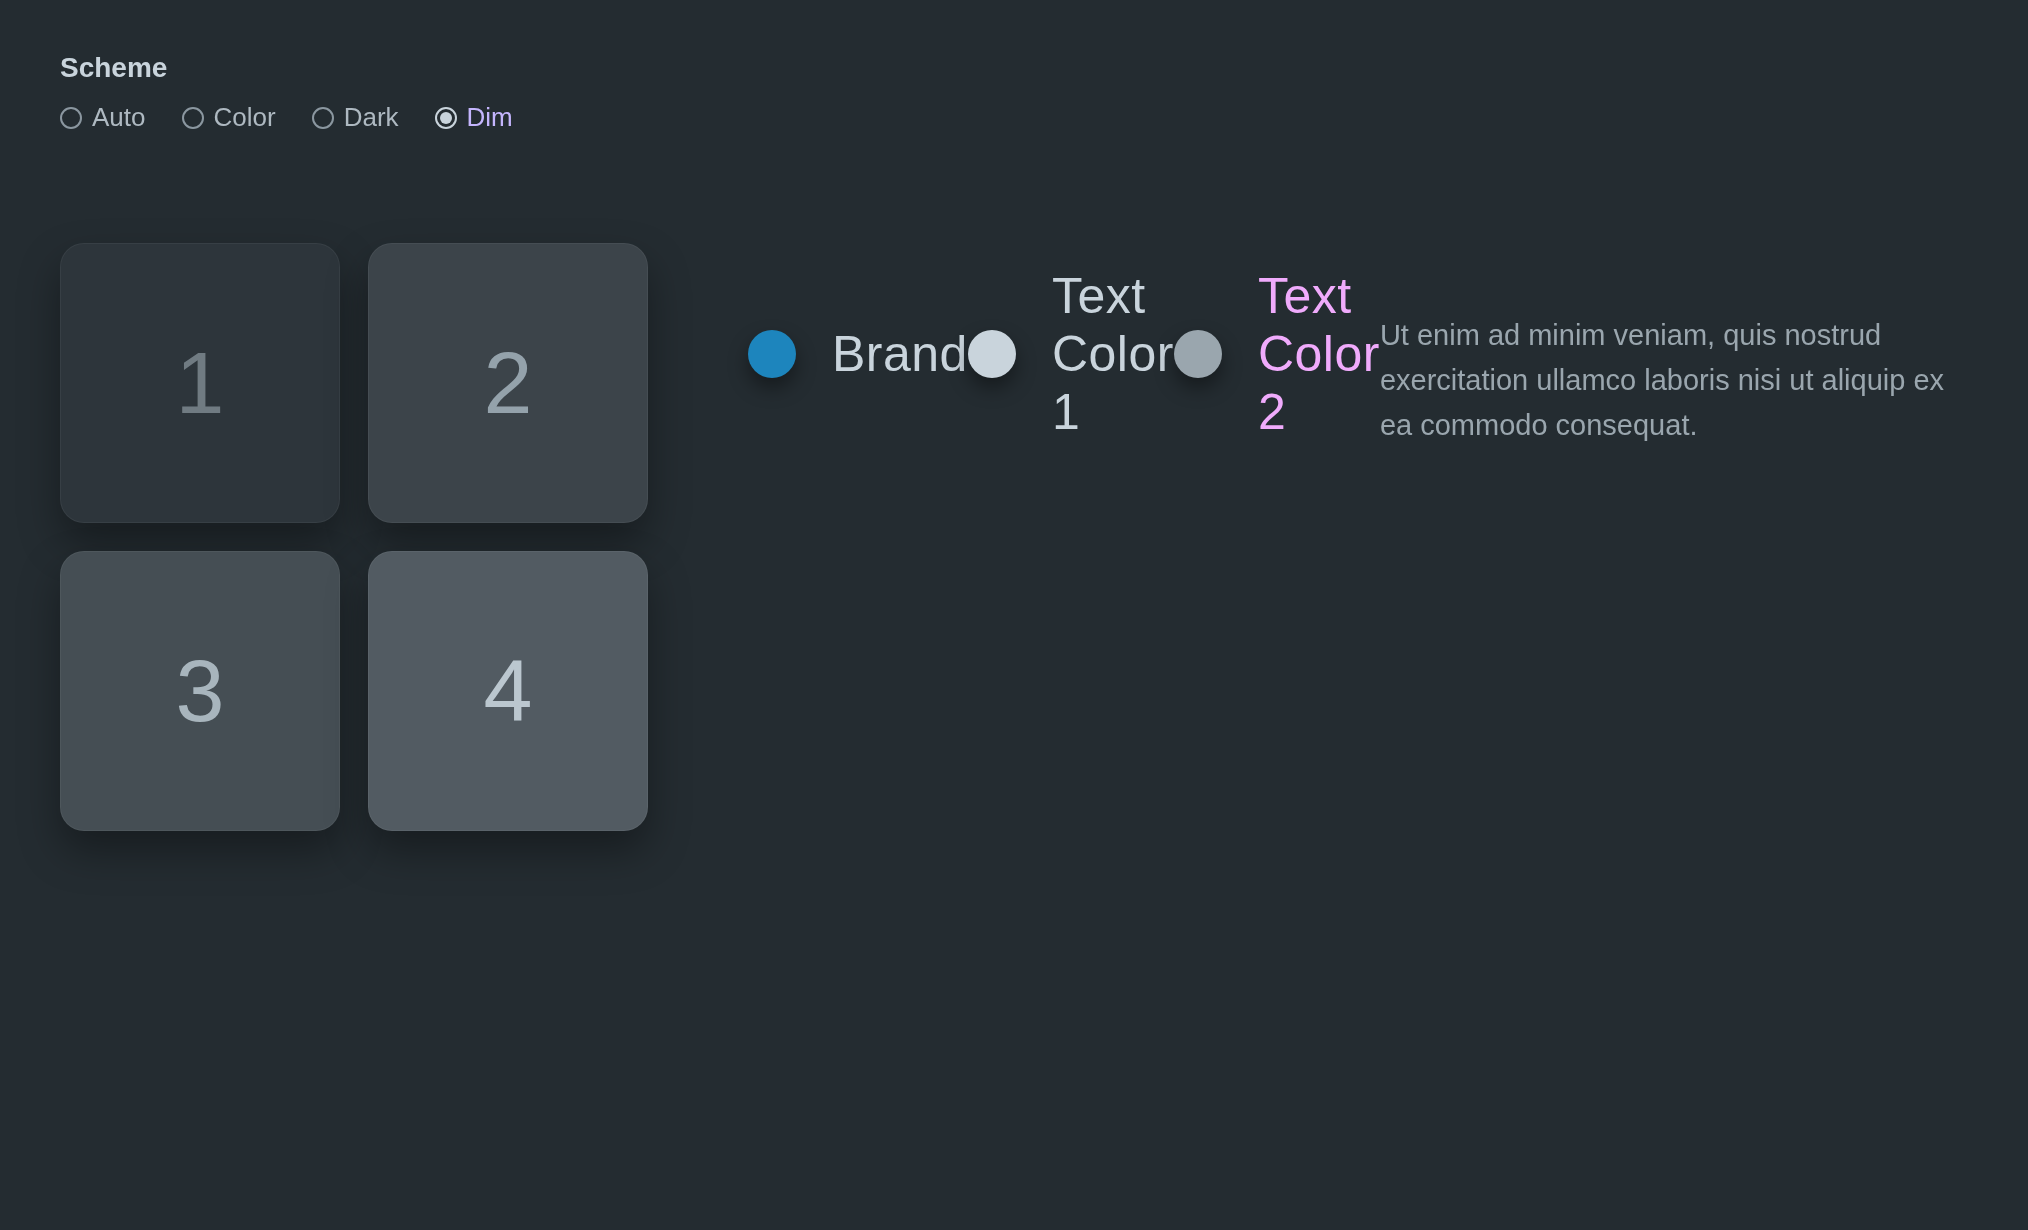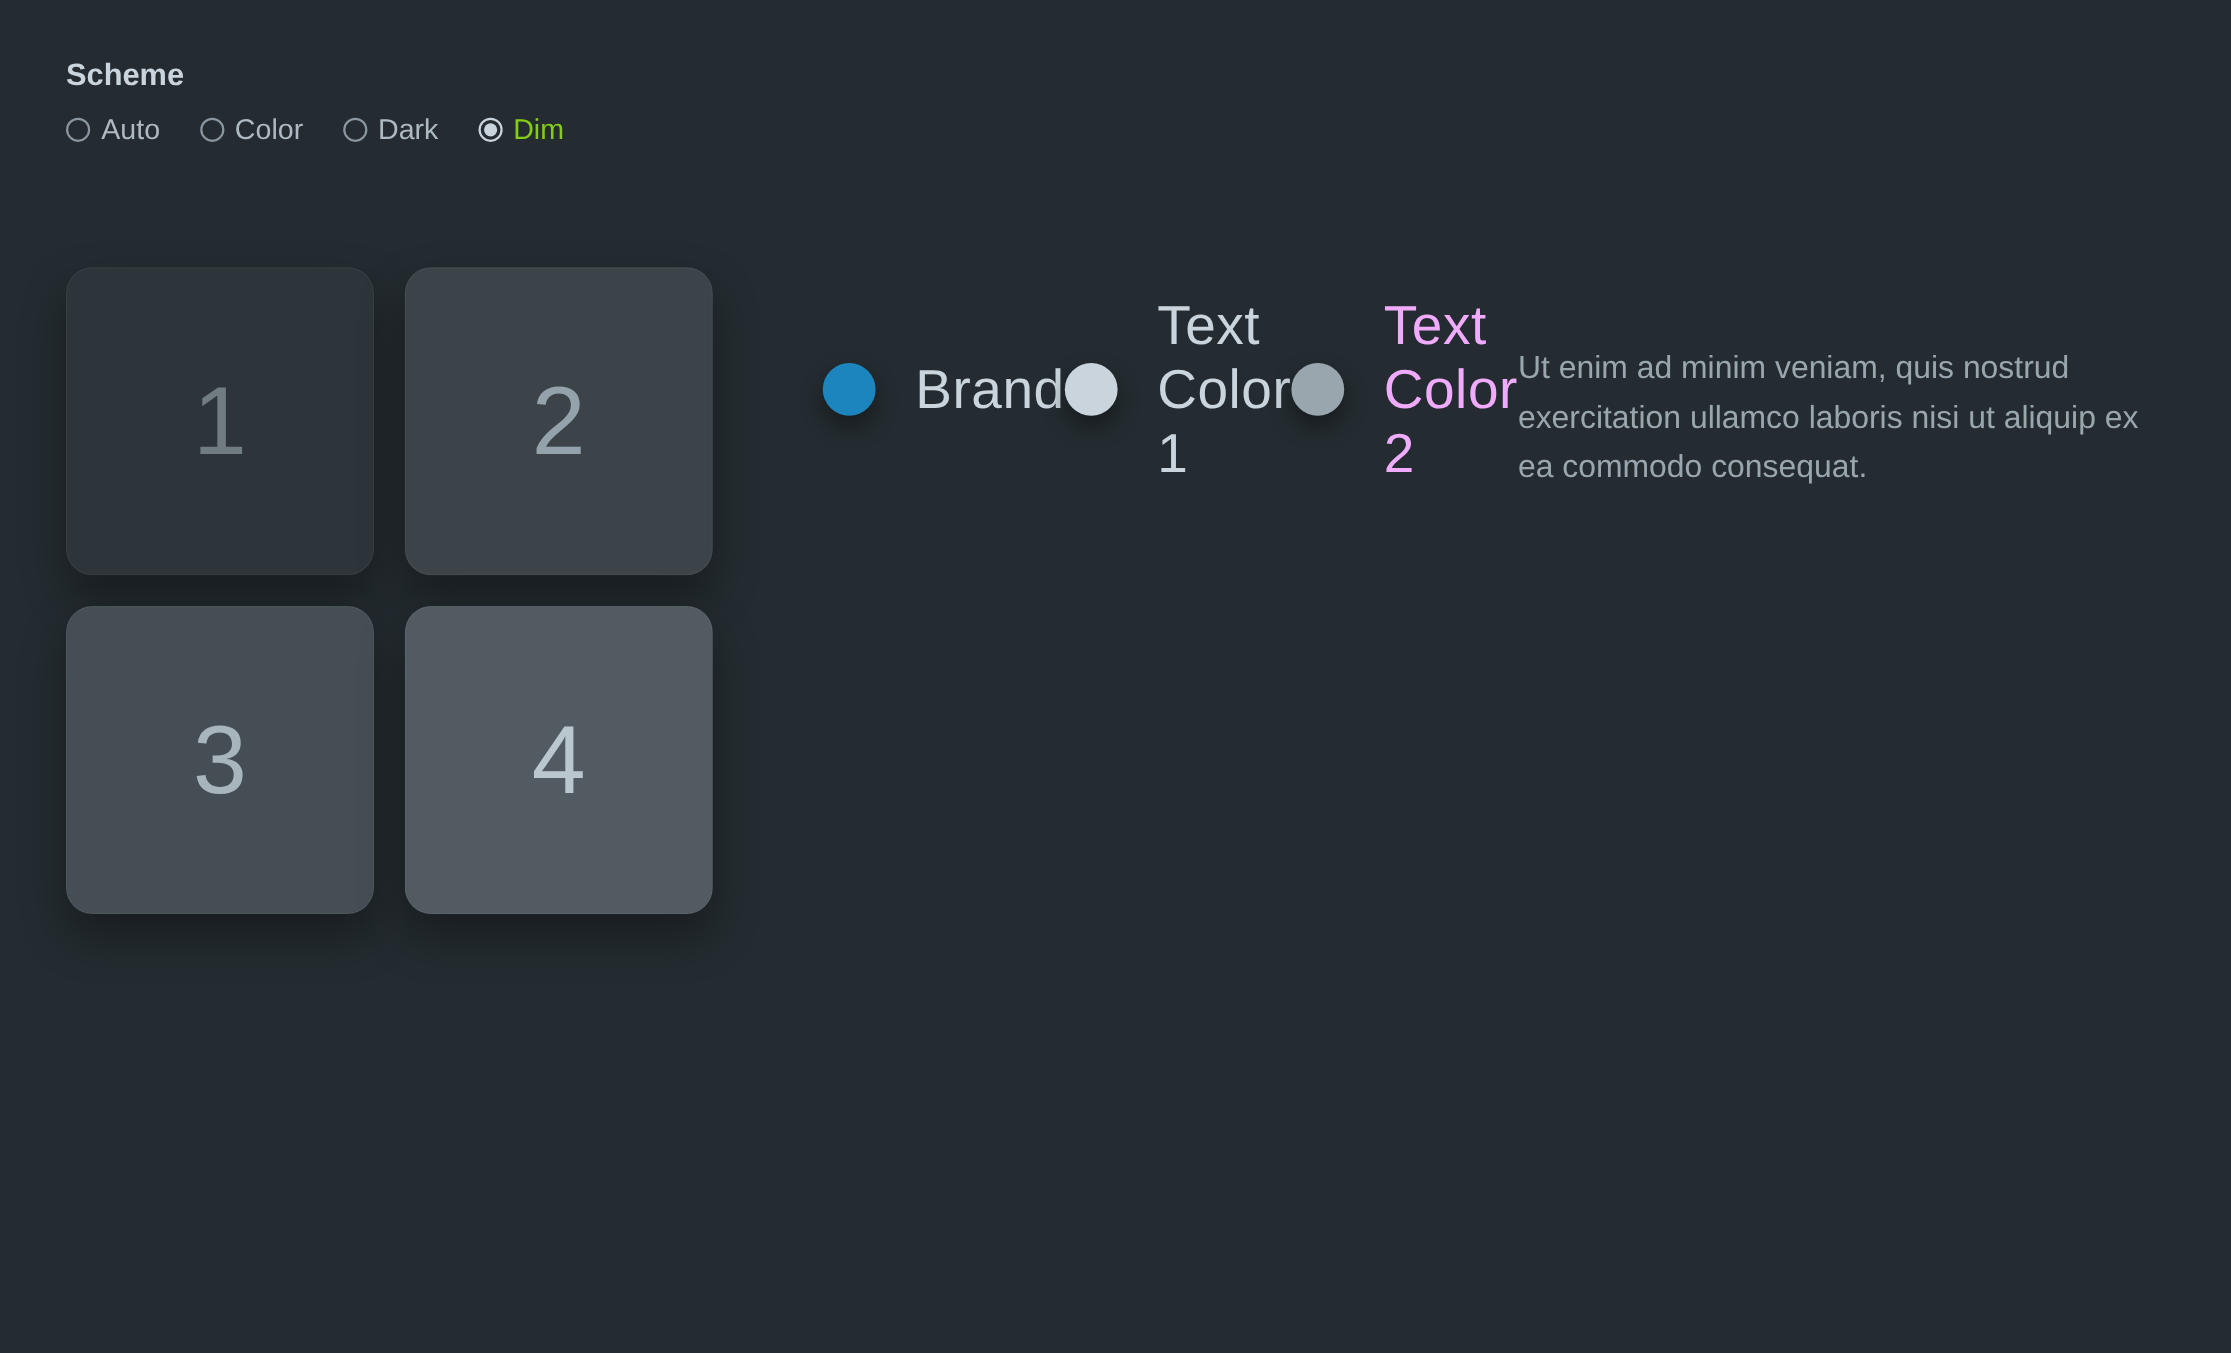--- a/index.html
+++ b/index.html
@@ -46,21 +46,21 @@
       content: "";
       position: absolute;
       top: 50%; left: 50%;
       width: 12px; height: 12px;
       background: #c9d4dc;
       border-radius: 50%;
       transform: translate(-50%, -50%);
     }
     .radio-item .radio-label {
       font-size: 26px;
-      color: #84cc16;
+      color: #c4b5fd;
     }
     .radio-item:not(.selected) .radio-label {
       color: #aeb9c1;
     }
 
     .content-row {
       display: flex;
       margin-top: 110px;
       gap: 100px;
       align-items: flex-start;

